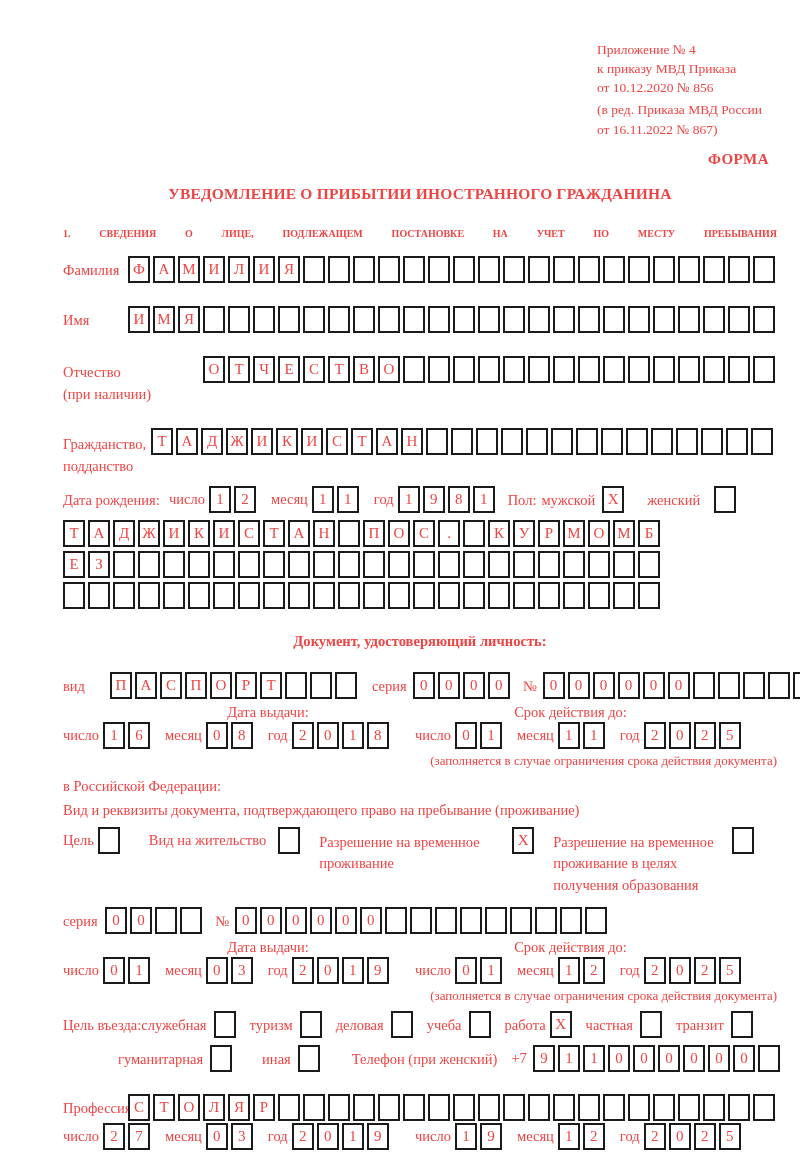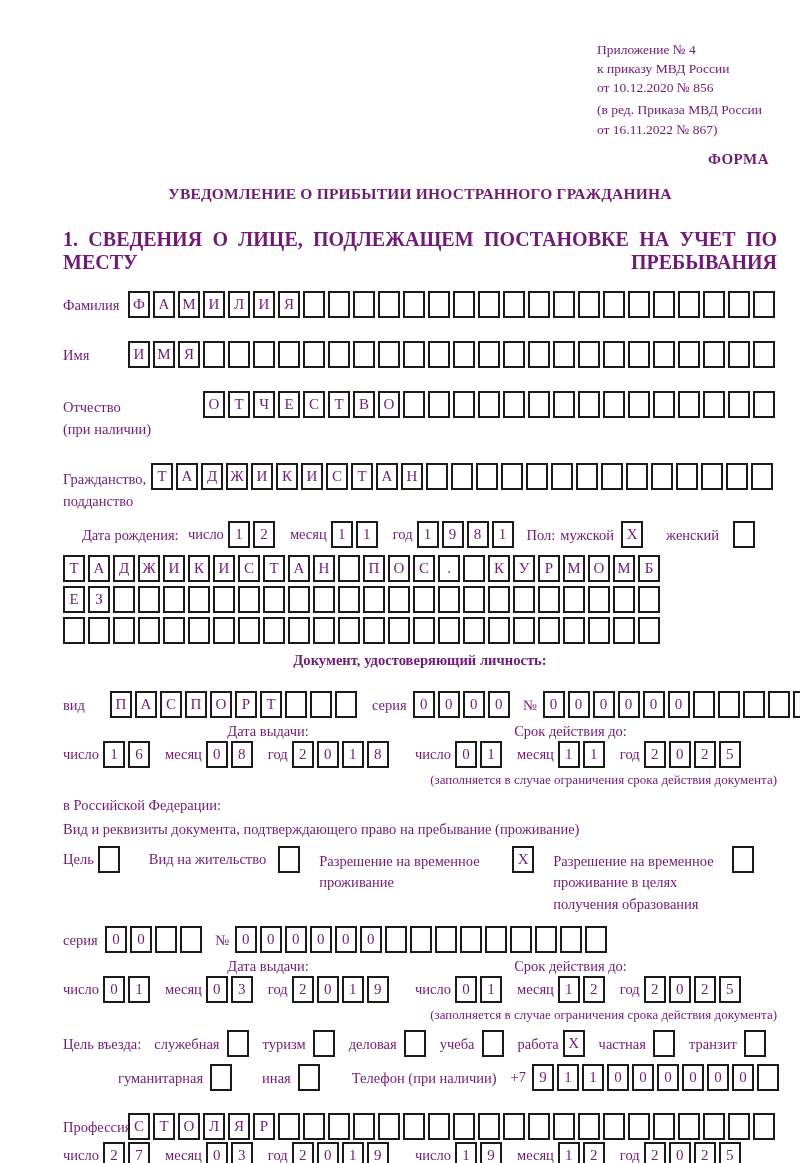--- a/index.html
+++ b/index.html
@@ -1,29 +1,29 @@
 <!DOCTYPE html>
 <html><head>
 <meta charset="utf-8">
 <style>
   html,body{margin:0;padding:0;background:#fff;}
   .page{
     width:800px;height:1163px;box-sizing:border-box;
-    background:#fff;color:#701a75;
+    background:#fff;color:#ef4444;
     font-family:"Liberation Serif","DejaVu Serif",serif;
     padding:40px 23px 0 63px;overflow:hidden;position:relative;
   }
   
   .appendix{margin-left:auto;width:180px;font-size:13.5px;line-height:1.42;}
   .appendix div{white-space:nowrap;}
   .app-gap{margin-top:3px;}
   .forma{font-weight:bold;font-size:15px;text-align:right;padding-right:8px;margin-top:12px;letter-spacing:.5px;}
   .title{font-weight:bold;font-size:15.5px;text-align:center;line-height:1.55;margin-top:14px;letter-spacing:.2px;}
   .uline{display:inline-block;width:56px;border-bottom:2px solid #222;height:1px;margin-left:10px;vertical-align:baseline;}
-  .sec1{font-weight:bold;font-size:20px;margin-top:22px;text-align:justify;text-align-last:justify;}
+  .sec1{font-weight:bold;font-size:10px;margin-top:22px;text-align:justify;text-align-last:justify;}
   
   .frow{display:flex;align-items:flex-start;margin-top:22px;min-height:28px;}
   .lbl{font-size:14.5px;line-height:1.3;padding-top:5px;white-space:nowrap;flex:none;}
   .lbl2{font-size:14.5px;line-height:1.55;padding-top:5px;flex:none;}
   .w65{width:65px;}.w140{width:140px;}.w88{width:88px;}.w102{width:102px;}
   .w47{width:47px;}
   .cells{display:inline-flex;flex:none;}
   .cell{
     flex:none;box-sizing:border-box;width:22px;height:27px;margin-right:3px;
     border:2px solid #1a1a1a;display:inline-flex;align-items:center;justify-content:center;
@@ -38,21 +38,21 @@
   .dhead-row{display:flex;margin-top:4px;}
   .dhead{display:inline-block;font-size:14.5px;text-align:center;}
   .dhead.left{width:300px;padding-left:55px;}
   .dhead.right{width:305px;}
   .note{font-size:13px;text-align:right;margin-top:3px;}
   
   .bigrow{display:flex;align-items:flex-start;margin-top:6px;}
   .lblcol{flex:none;font-size:14.5px;line-height:23px;padding-top:3px;}
   .cellcol{flex:none;}
   .cellrow{margin-bottom:4px;}
-  .dochead{font-weight:bold;font-size:14.6px;text-align:center;margin-top:0;}
+  .dochead{font-weight:bold;font-size:14.6px;text-align:center;margin-top:16px;}
   .reqs{font-size:14.5px;margin-top:6px;line-height:1.65;}
   
   .optrow{display:flex;align-items:flex-start;margin-top:4px;}
   .optlbl{font-size:14.5px;padding-top:5px;flex:none;white-space:nowrap;}
   .optlbl.wrap{white-space:normal;text-align:left;line-height:1.5;}
   .w186{width:186px;}.w172{width:172px;}
   .cb{margin-left:7px;flex:none;}
   .gap26{margin-left:26px;}.gap16{margin-left:16px;}.gap12{margin-left:12px;}
   
   .purrow{display:flex;align-items:flex-start;margin-top:7px;}
@@ -61,21 +61,21 @@
   .phone-lbl{margin-left:18px;}
   .plus7{font-size:14.5px;padding-top:5px;margin:0 6px 0 14px;flex:none;}
 </style>
 </head>
 <body>
 
 <div class="page">
 
   <div class="appendix">
     <div>Приложение № 4</div>
-    <div>к приказу МВД России</div>
+    <div>к приказу МВД Приказа</div>
     <div>от 10.12.2020 № 856</div>
     <div class="app-gap">(в ред. Приказа МВД России</div>
     <div>от 16.11.2022 № 867)</div>
   </div>
   <div class="forma">ФОРМА</div>
 
   <div class="title">
     <div>УВЕДОМЛЕНИЕ О ПРИБЫТИИ ИНОСТРАННОГО ГРАЖДАНИНА</div>
   </div>
 
@@ -204,21 +204,21 @@
         <span class="cell"></span>
         <span class="cell"></span>
         <span class="cell"></span>
         <span class="cell"></span>
         <span class="cell"></span>
         <span class="cell"></span>
         <span class="cell"></span>
       </span>
   </div>
 
-  <div class="frow" style="margin-top:8px;justify-content:center;">
+  <div class="frow" style="margin-top:8px;">
     <span class="lbl" style="width:106px;">Дата рождения:</span>
     <span class="dgroup">
         <span class="dlbl">число</span>
         <span class="cells">
           <span class="cell">1</span>
           <span class="cell">2</span>
         </span>
         <span class="dlbl">месяц</span>
         <span class="cells">
           <span class="cell">1</span>
@@ -503,21 +503,21 @@
           <span class="cell">2</span>
           <span class="cell">0</span>
           <span class="cell">2</span>
           <span class="cell">5</span>
         </span>
       </span>
   </div>
   <div class="note">(заполняется в случае ограничения срока действия документа)</div>
 
   <div class="purrow">
-    <span class="lbl" style="margin-right:13px;">Цель въезда:</span>
+    <span class="lbl" style="margin-right:0;">Цель въезда:</span>
     <span class="pur">
         <span class="lbl">служебная</span>
         <span class="cells cb">
           <span class="cell"></span>
         </span>
       </span>
     <span class="pur">
         <span class="lbl">туризм</span>
         <span class="cells cb">
           <span class="cell"></span>
@@ -561,21 +561,21 @@
         <span class="cells cb">
           <span class="cell"></span>
         </span>
       </span>
     <span class="pur gap16">
         <span class="lbl">иная</span>
         <span class="cells cb">
           <span class="cell"></span>
         </span>
       </span>
-    <span class="lbl phone-lbl">Телефон (при наличии)</span>
+    <span class="lbl phone-lbl">Телефон (при женский)</span>
     <span class="plus7">+7</span>
     <span class="cells">
         <span class="cell">9</span>
         <span class="cell">1</span>
         <span class="cell">1</span>
         <span class="cell">0</span>
         <span class="cell">0</span>
         <span class="cell">0</span>
         <span class="cell">0</span>
         <span class="cell">0</span>

